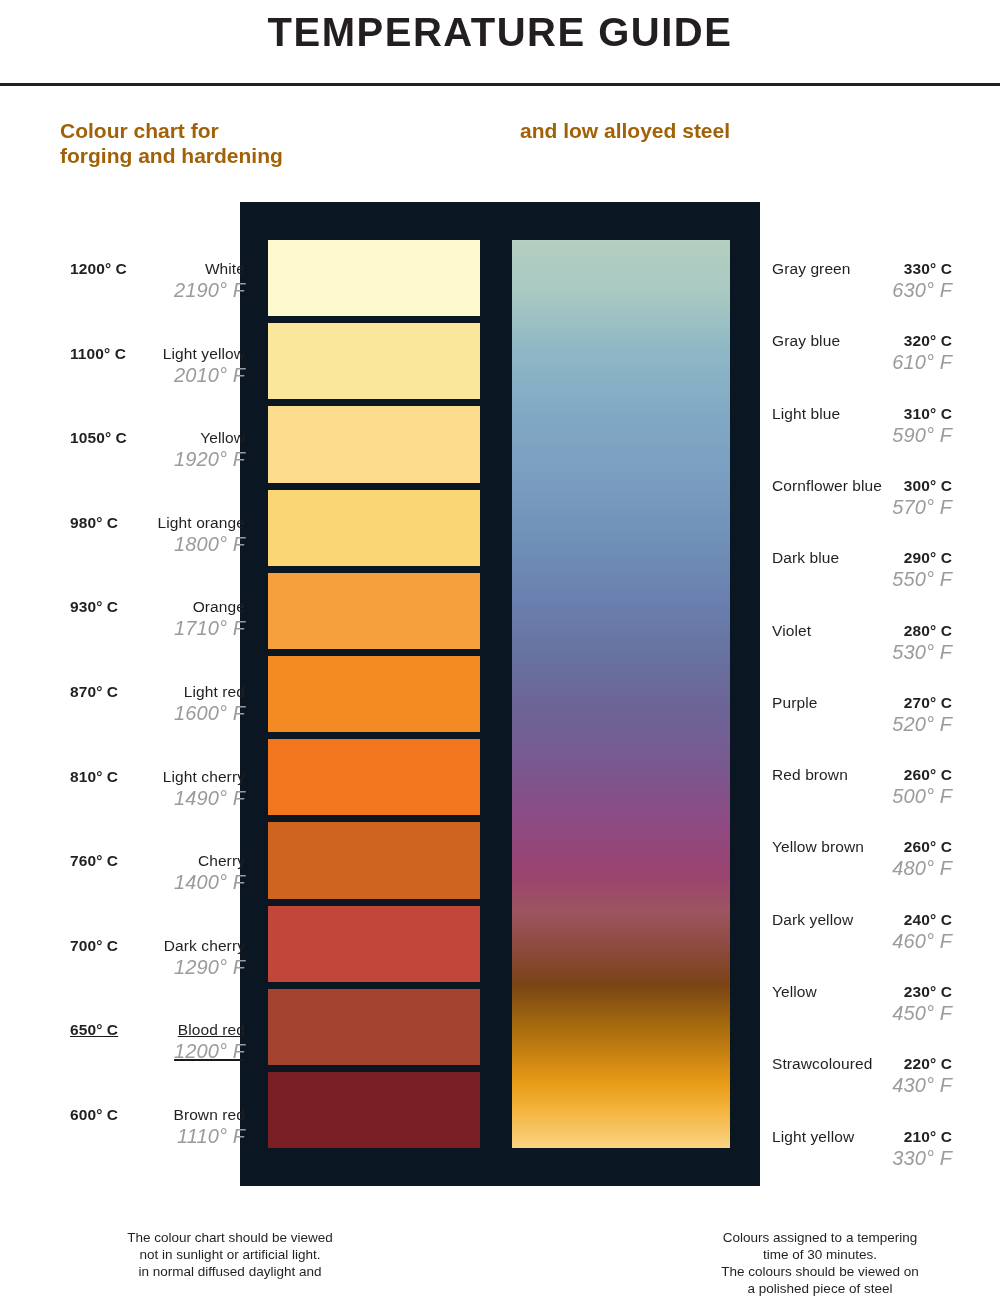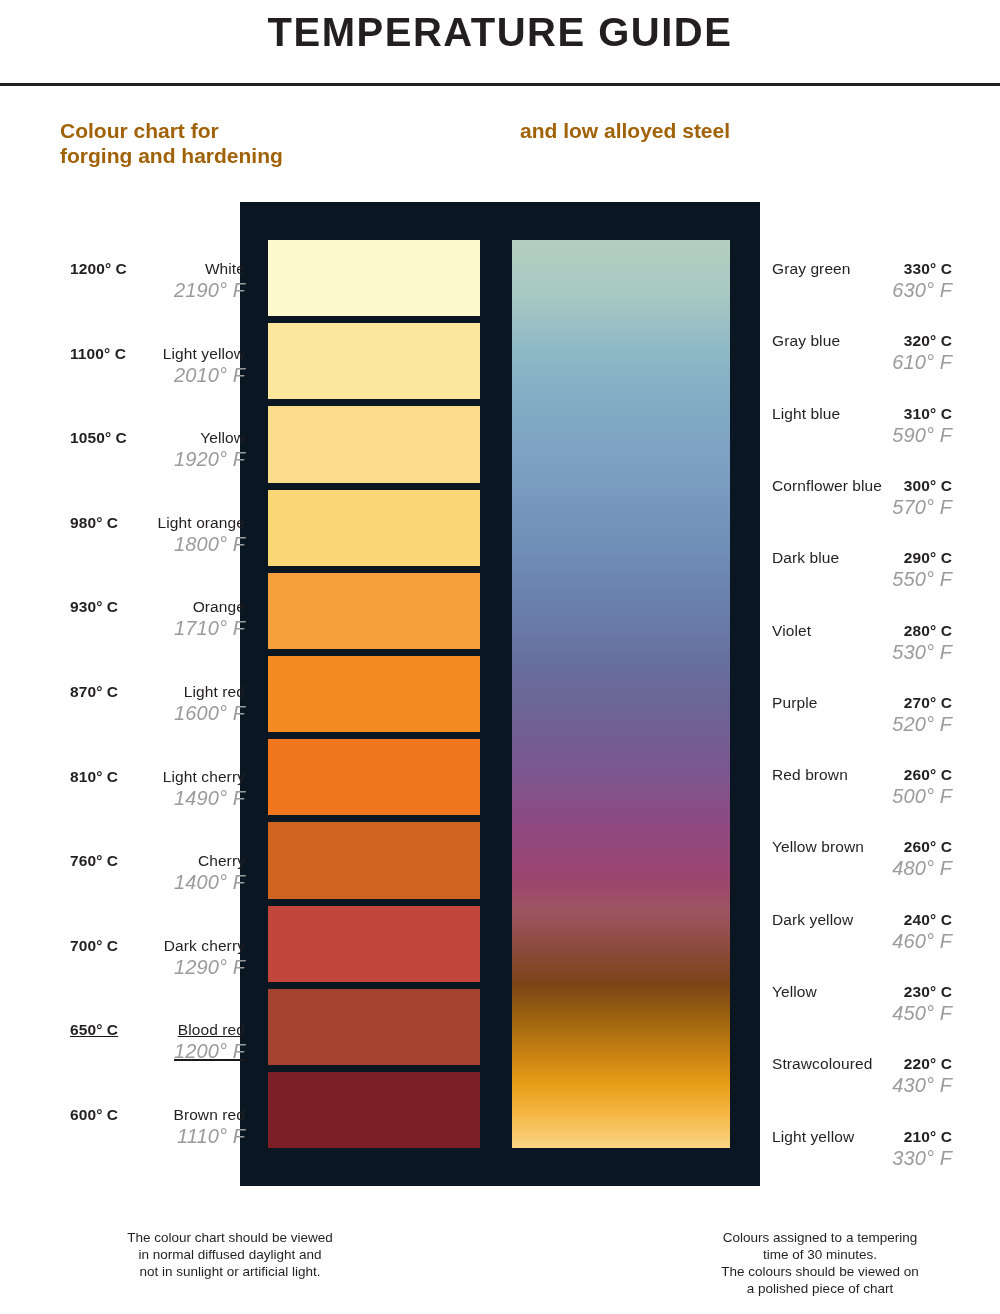--- a/index.html
+++ b/index.html
@@ -387,21 +387,21 @@
         <span class="temp-c">210° C</span>
       </div>
       <div class="line-f">
         <span class="temp-f">330° F</span>
       </div>
     </div>
   </div>
 
 <div class="footnote" id="footnote-left">
     <div>The colour chart should be viewed</div>
+    <div>not in sunlight or artificial light.</div>
     <div>in normal diffused daylight and</div>
-    <div>not in sunlight or artificial light.</div>
   </div>
 <div class="footnote" id="footnote-right">
     <div>Colours assigned to a tempering</div>
     <div>time of 30 minutes.</div>
     <div>The colours should be viewed on</div>
-    <div>a polished piece of chart</div>
+    <div>a polished piece of steel</div>
   </div>
 
 </body></html>

